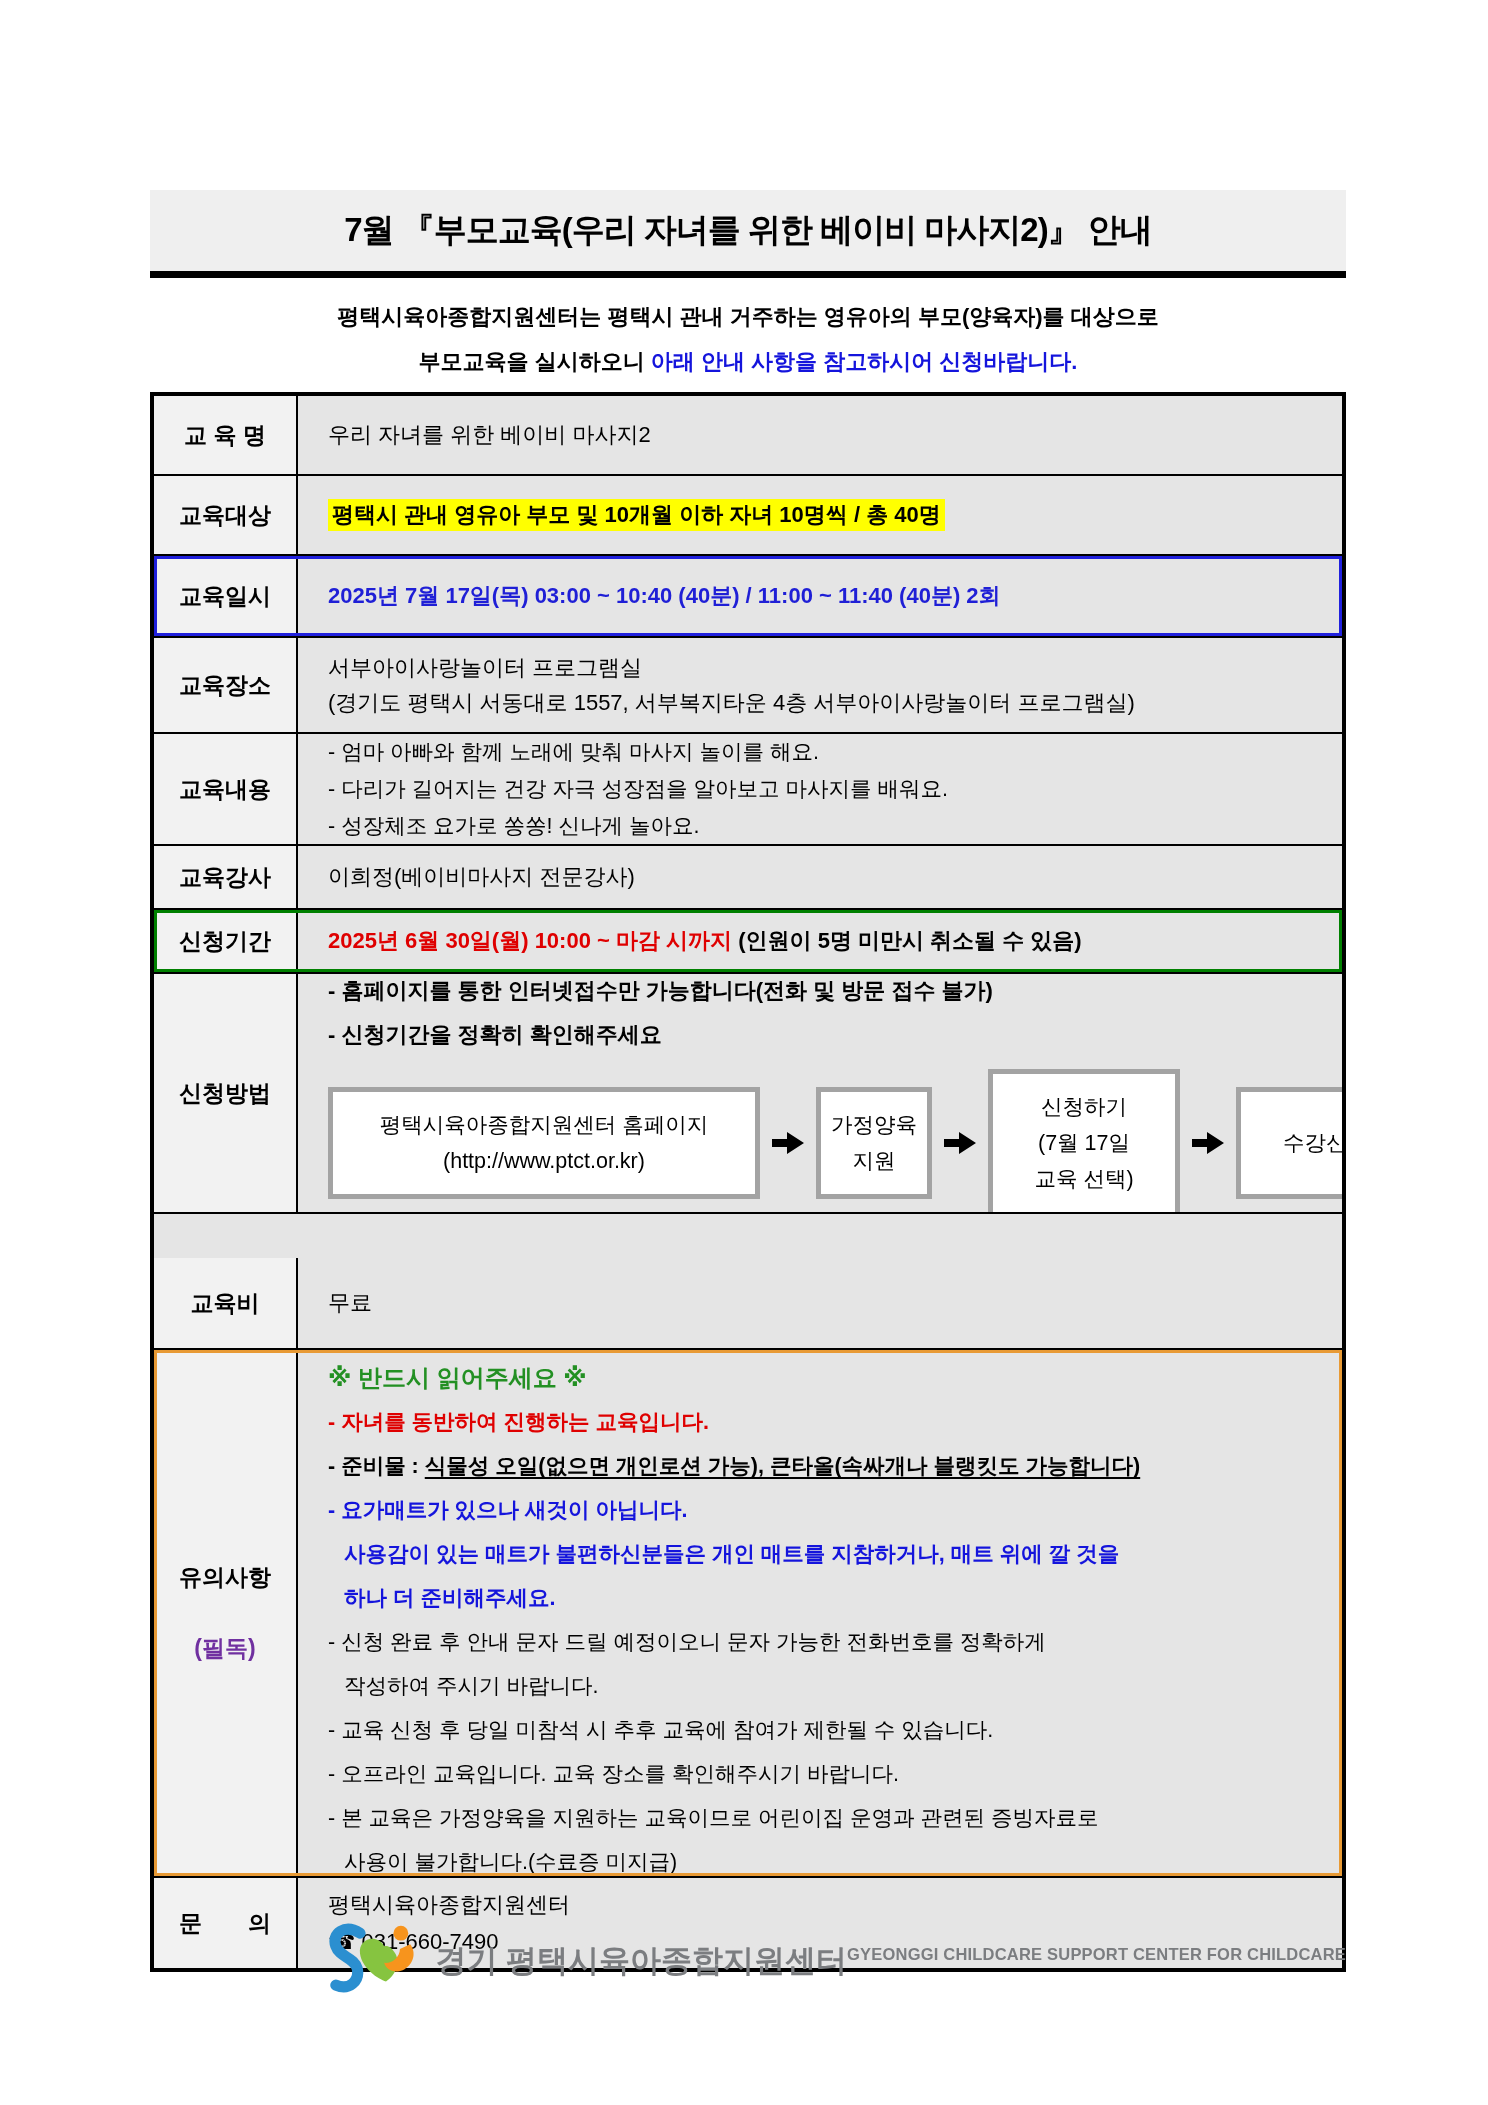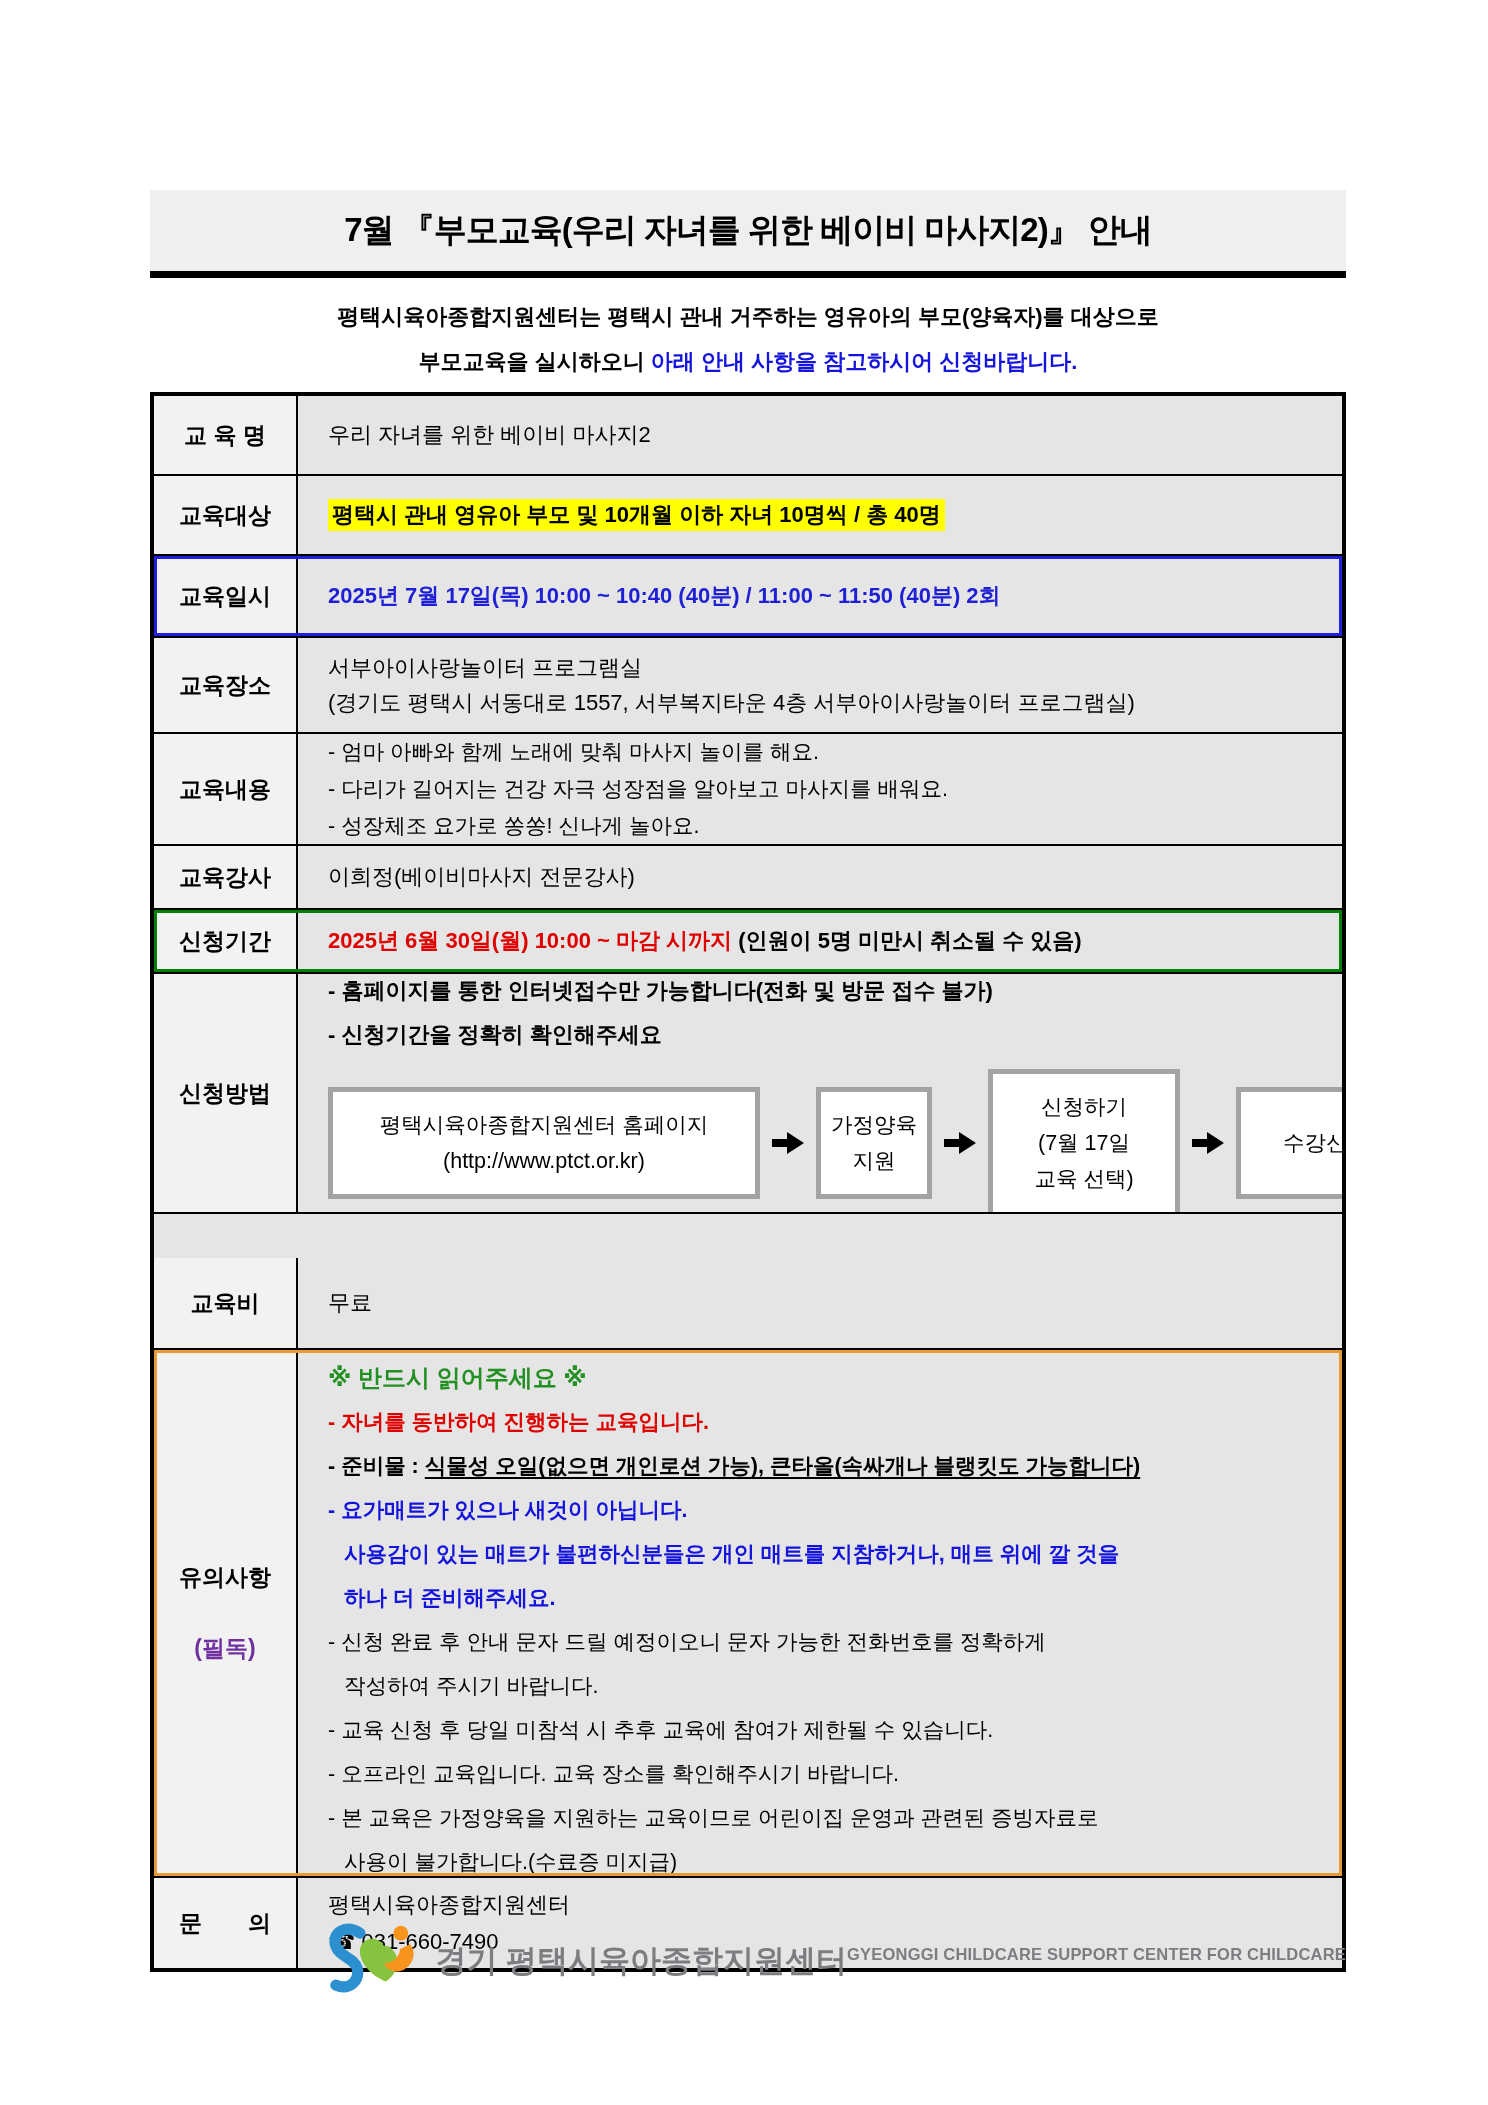--- a/index.html
+++ b/index.html
@@ -140,21 +140,21 @@
       <div class="content-cell">
         <div class="hl-yellow">평택시 관내 영유아 부모 및 10개월 이하 자녀 10명씩 / 총 40명</div>
       </div>
     </div>
 
     <div class="row r-datetime special">
       <div class="label-cell">
           <span>교육일시</span>
         </div>
       <div class="content-cell">
-        <div class="blue-bold">2025년 7월 17일(목) 10:00 ~ 10:40 (40분) / 11:00 ~ 11:50 (40분) 2회</div>
+        <div class="blue-bold">2025년 7월 17일(목) 03:00 ~ 10:40 (40분) / 11:00 ~ 11:40 (40분) 2회</div>
       </div>
     </div>
 
     <div class="row r-place">
       <div class="label-cell">
           <span>교육장소</span>
         </div>
       <div class="content-cell">
         <div class="two-line">서부아이사랑놀이터 프로그램실</div>
         <div class="two-line">(경기도 평택시 서동대로 1557, 서부복지타운 4층 서부아이사랑놀이터 프로그램실)</div>

